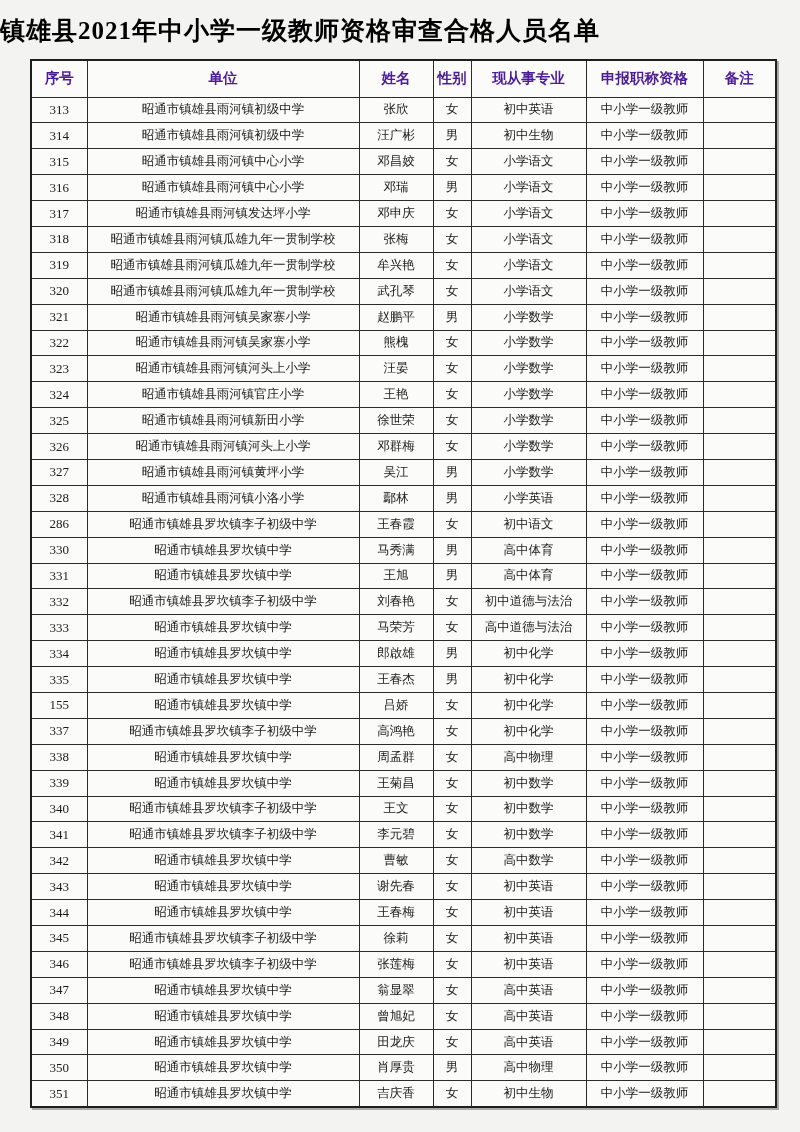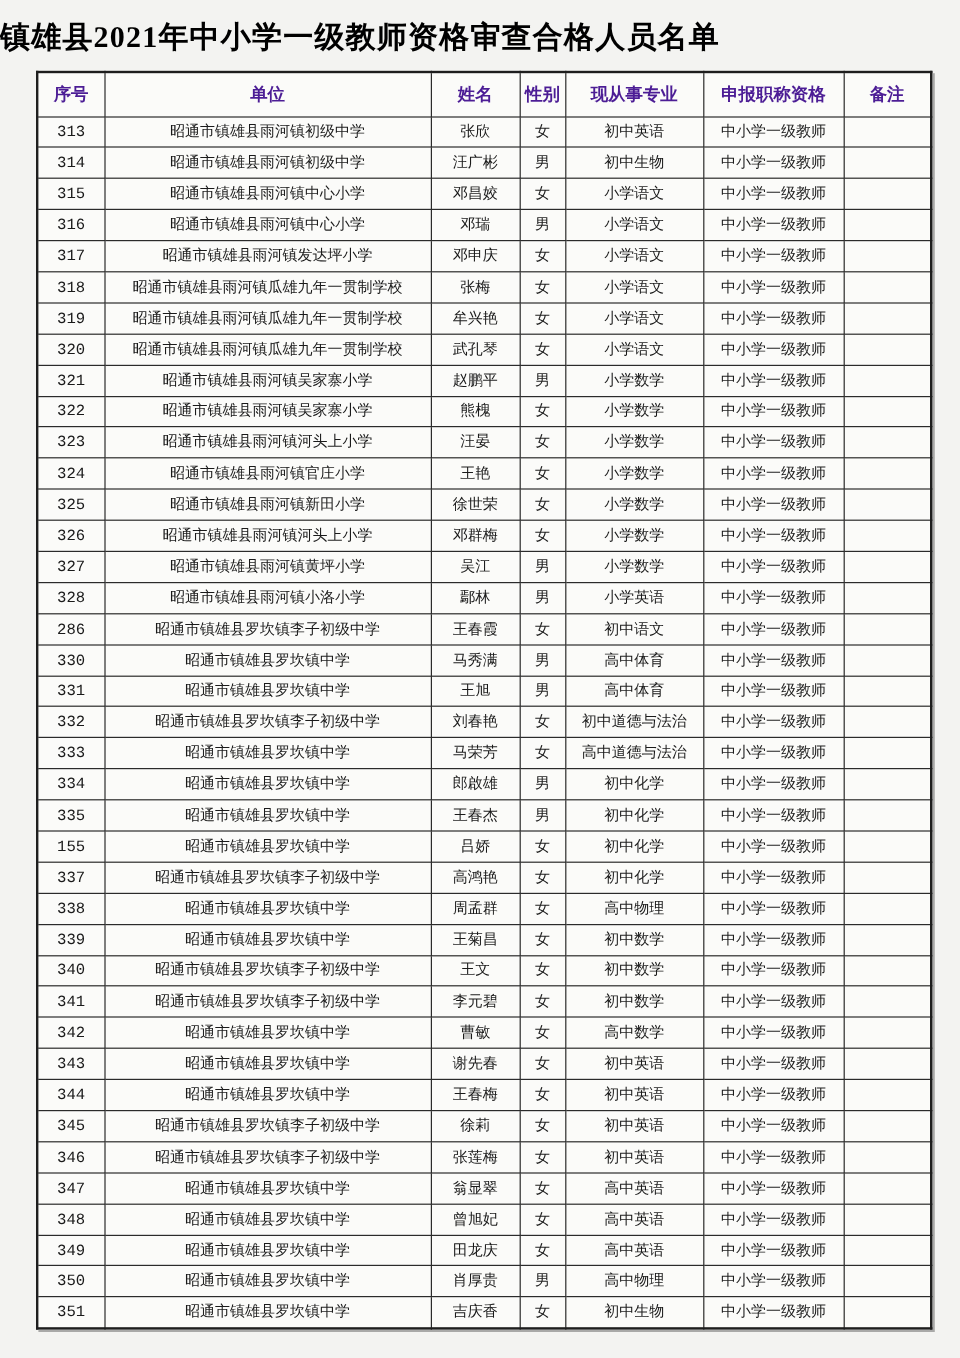--- a/index.html
+++ b/index.html
@@ -50,21 +50,21 @@
     font-weight: bold;
     color: #4c1d95;
   }
   tbody tr { height: 25.9px; }
   tbody td {
     font-size: 12.5px;
     color: #1a1a1a;
   }
   tbody td.c0 {
     font-size: 13px;
-    font-family: Liberation Mono, monospace;
+    font-family: Liberation Serif, serif;
   }
   
   col.w0 { width: 56px; }
   col.w1 { width: 272px; }
   col.w2 { width: 74px; }
   col.w3 { width: 38px; }
   col.w4 { width: 115px; }
   col.w5 { width: 117px; }
   col.w6 { width: 73px; }
 </style>

